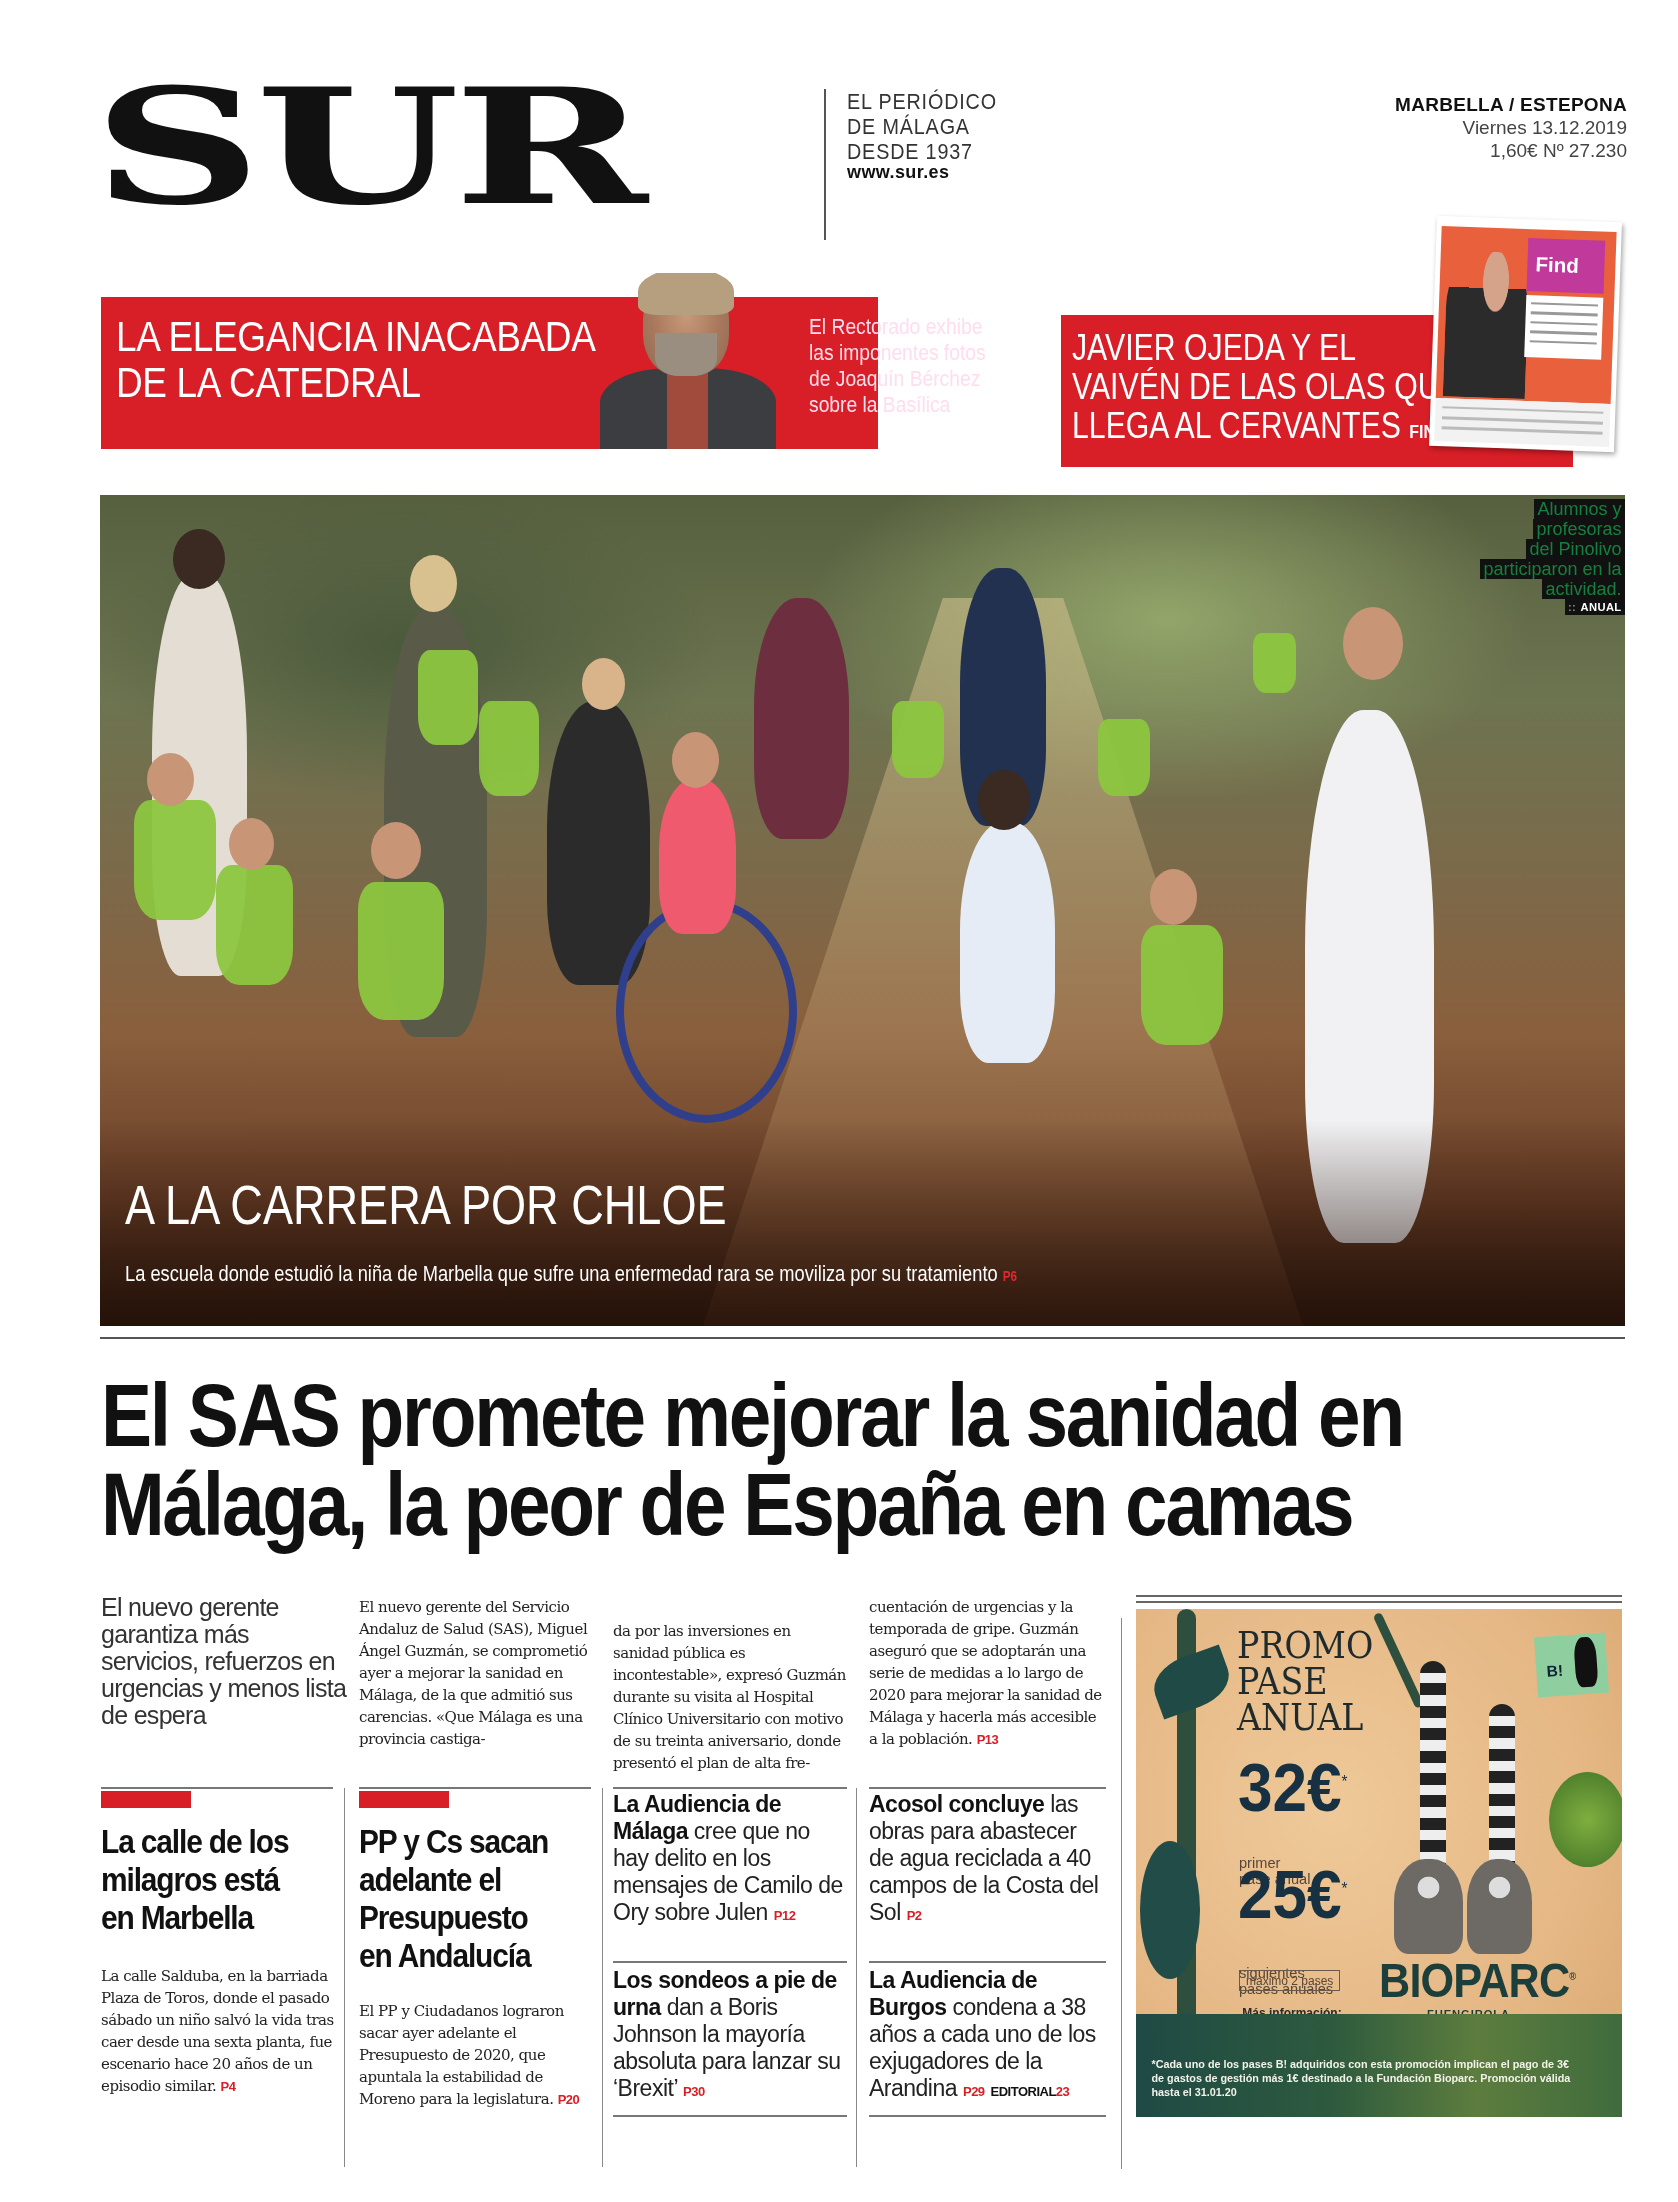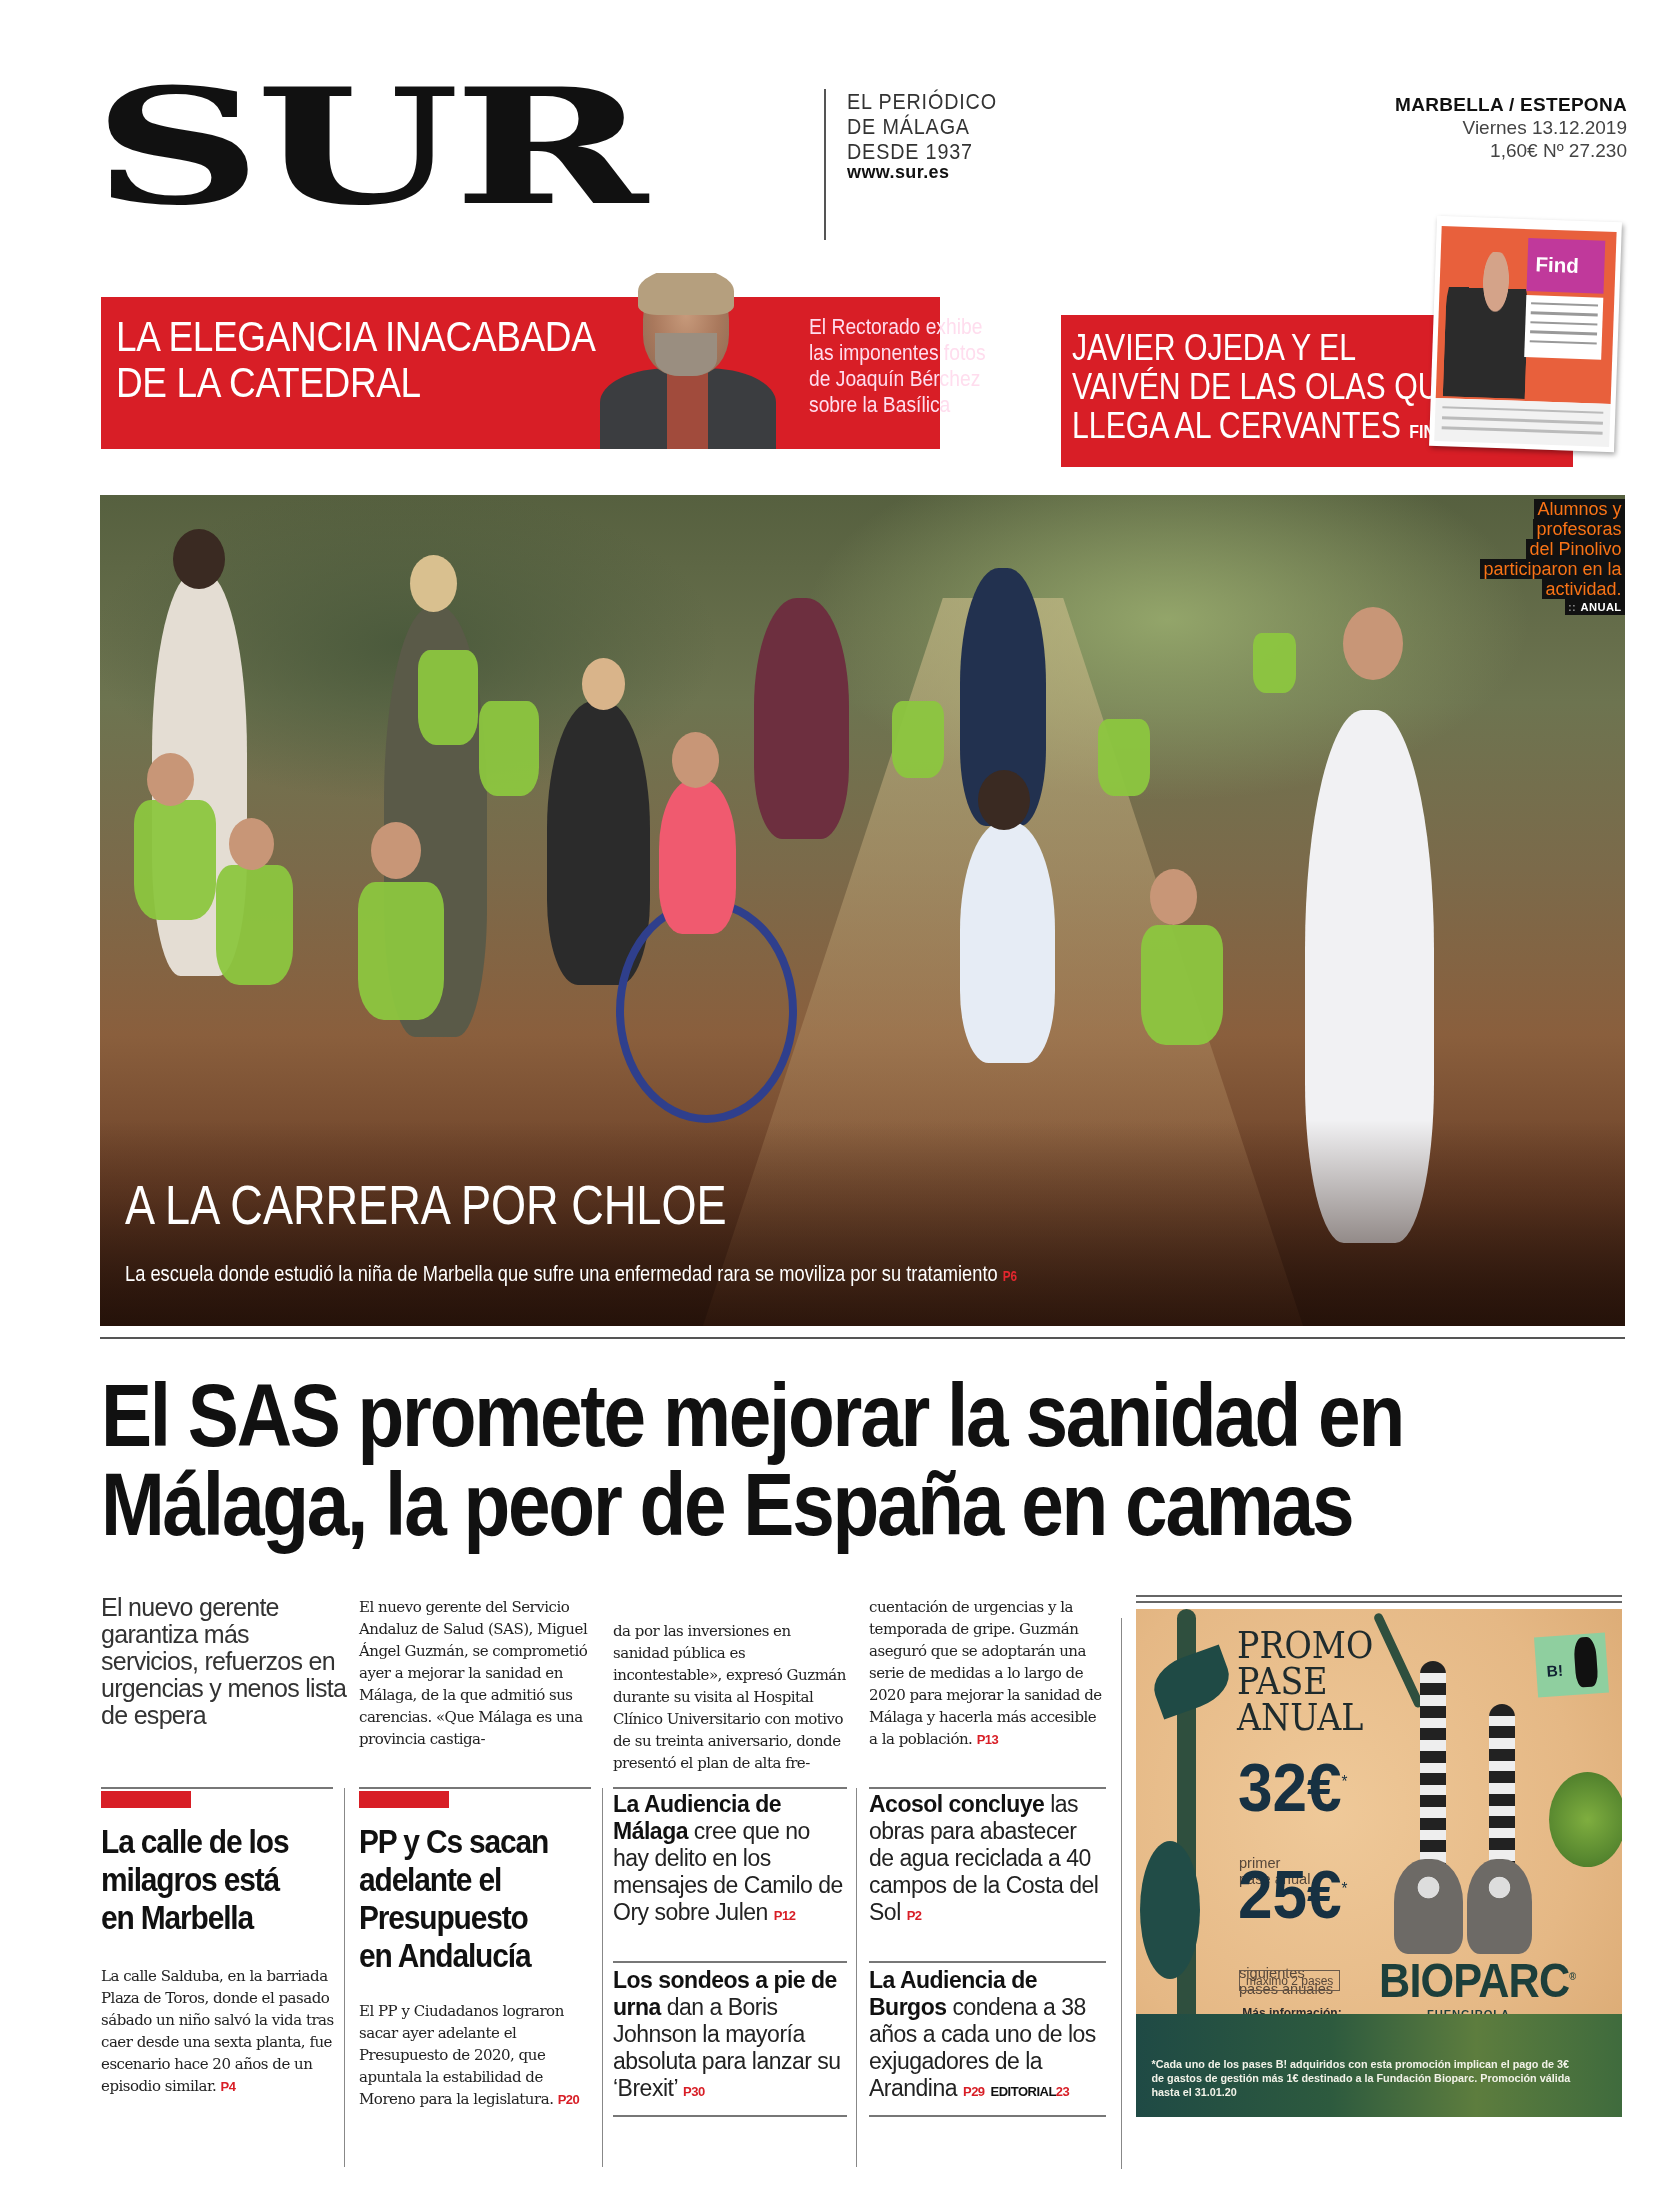--- a/index.html
+++ b/index.html
@@ -16,21 +16,21 @@
   .mast-rule { left: 824px; top: 89px; width: 1.7px; height: 151px; background: #555; }
   .tagline { left: 847px; top: 90px; font-family: "Liberation Sans Narrow", "Liberation Sans", sans-serif;
     font-size: 21.5px; line-height: 25px; color: #333; letter-spacing: 0.9px; font-weight: 300; }
   .tagline div { transform: scaleX(0.92); transform-origin: left; }
   .website { left: 847px; top: 162px; font-size: 18px; font-weight: 700; color: #111; letter-spacing: 0.4px; }
   .edition { right: 52px; top: 93px; text-align: right; font-size: 19px; line-height: 23px; color: #444; }
   .edition .ed-name { font-weight: 700; color: #111; font-size: 19px; letter-spacing: 0.3px; }
 
   
   .red-band { background: #d81e26; color: #fff; }
-  .band1 { left: 101px; top: 297px; width: 839px; height: 152px; text-decoration: underline; }
+  .band1 { left: 101px; top: 297px; width: 777px; height: 152px; text-decoration: underline; }
   .band1 .big { position: absolute; left: 14.6px; top: 15.5px; font-size: 43px; line-height: 46px;
     font-family: "Liberation Sans Narrow", "Liberation Sans", sans-serif; font-weight: 400; letter-spacing: -0.4px;
     transform: scaleX(0.86); transform-origin: left top; white-space: nowrap; }
   .band1 .small { position: absolute; left: 708px; top: 17px; font-size: 22.4px; line-height: 26px;
     transform: scaleX(0.86); transform-origin: left top; white-space: nowrap; color: #fde; }
   .pageref-w { font-weight: 700; font-size: 17px; color: #fff; }
   .portrait { position: absolute; left: 499px; top: -24px; width: 176px; height: 176px; overflow: hidden; }
   .portrait .head { position: absolute; left: 43px; top: 0; width: 86px; height: 103px; border-radius: 45% 45% 40% 40%;
     background: radial-gradient(ellipse at 50% 40%, #c79a7b 0%, #a9785c 55%, #8a6b55 100%); }
   .portrait .hair { position: absolute; left: 38px; top: -5.2px; width: 96px; height: 47px; border-radius: 50% 50% 20% 20%;
@@ -69,21 +69,21 @@
   .photo .path { position: absolute; left: 602px; top: 103px; width: 602px; height: 731px;
     background: linear-gradient(180deg, rgba(205,190,140,0.6), rgba(150,90,55,0.3)); clip-path: polygon(40% 0, 60% 0, 100% 100%, 0 100%); }
   .photo .shade { position: absolute; left: 0; bottom: 0; width: 100%; height: 206px;
     background: linear-gradient(180deg, rgba(0,0,0,0), rgba(30,12,5,0.75)); }
   .photo-title { left: 125px; top: 1177px; color: #fff; font-size: 55px; line-height: 57px;
     font-family: "Liberation Sans Narrow", "Liberation Sans", sans-serif; transform: scaleX(0.82); transform-origin: left top; white-space: nowrap; }
   .photo-sub { left: 125px; top: 1261px; color: #fff; font-size: 21.5px; line-height: 26px;
     transform: scaleX(0.85); transform-origin: left top; white-space: nowrap; }
   .photo-sub .ref { color: #e3262e; font-weight: 700; font-size: 13.8px; }
   .caption { right: 54px; top: 499px; text-align: right; }
-  .caption span.line { display: inline-block; background: #111; color: #f97316; font-size: 18px; line-height: 20px; padding: 0 3.4px; }
+  .caption span.line { display: inline-block; background: #111; color: #15803d; font-size: 18px; line-height: 20px; padding: 0 3.4px; }
   .caption .credit { display: inline-block; background: #111; color: #fff; font-size: 11.2px; font-weight: 700; padding: 1.7px 3.4px; letter-spacing: 0.4px; }
   .caption .credit b { color: #8a8a8a; margin-right: 4.3px; }
   .rule-main { left: 100px; top: 1337px; width: 1525px; height: 1.7px; background: #555; }
 
   
   .main-hl { left: 101px; top: 1371px; width: 1531px; font-size: 89px; line-height: 89px; font-weight: 700;
     letter-spacing: -2.6px; color: #111; transform: scaleX(0.86); transform-origin: left top; white-space: nowrap; }
 
   
   .lede { left: 101px; top: 1594px; width: 250px; font-size: 25px; line-height: 27px; color: #333; font-weight: 300;

